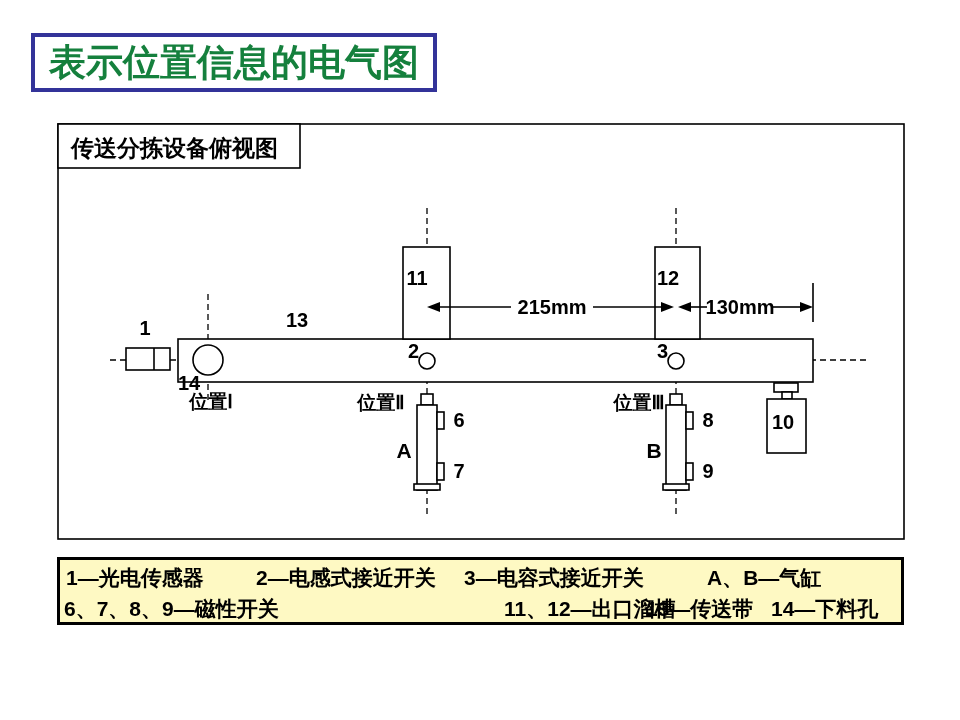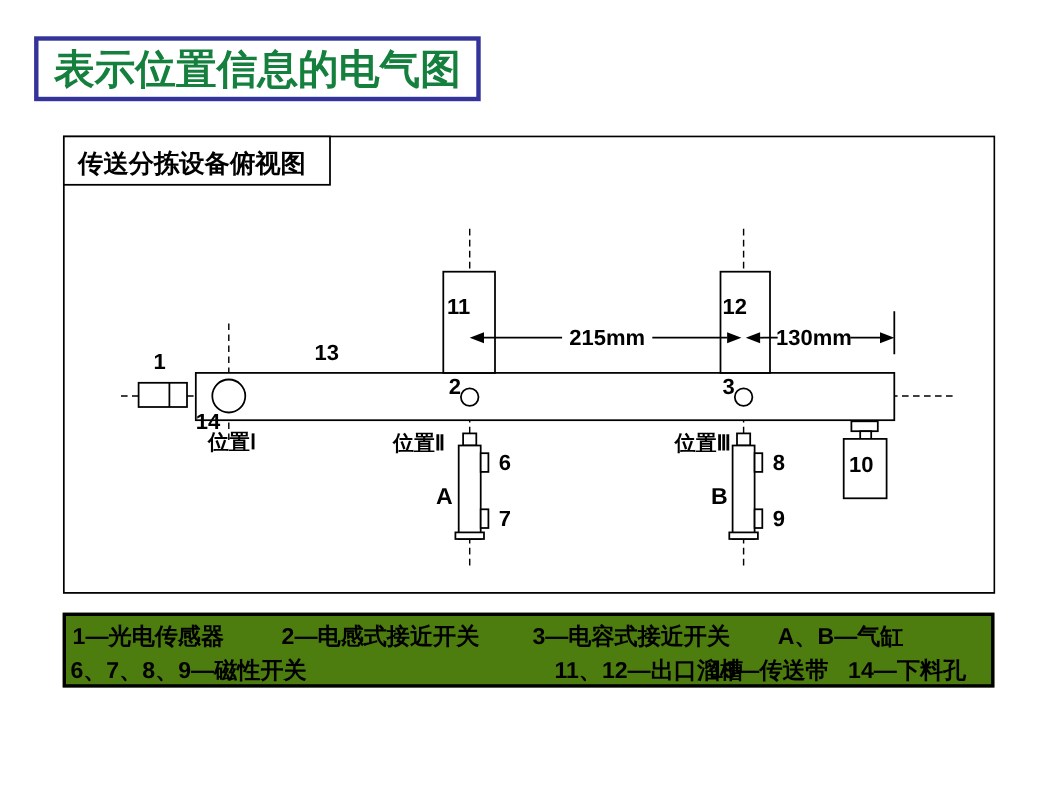--- a/index.html
+++ b/index.html
@@ -26,24 +26,24 @@
   svg .arrow{fill:#000;stroke:none;}
   svg text{font-family:"Liberation Sans",sans-serif;font-weight:bold;fill:#000;}
   svg .num{font-size:20px;}
   svg .cap{font-size:23px;}
   svg .pos{font-size:19px;}
   svg .dim{font-size:20px;}
   svg .ab{font-size:21px;}
 
   
   .legend-box{position:absolute;left:57px;top:557px;width:847px;height:68px;
-    box-sizing:border-box;border:3px solid #000;background:#4d7c0f;}
+    box-sizing:border-box;border:3px solid #000;background:#fef9c3;}
   .legend-box .seg{position:absolute;font-size:21px;font-weight:bold;color:#000;white-space:nowrap;}
   .l1{top:4px;} .l2{top:35px;}
-  .s10{left:6px;} .s11{left:196px;} .s12{left:424px;} .s13{left:647px;}
+  .s10{left:6px;} .s11{left:196px;} .s12{left:404px;} .s13{left:647px;}
   .s20{left:4px;} .s21{left:206px;} .s22{left:444px;} .s23{left:586px;} .s24{left:711px;}
 </style>
 </head>
 <body>
 
 <div class="slide">
 
   <div class="title-box">
     <span>表示位置信息的电气图</span>
   </div>

